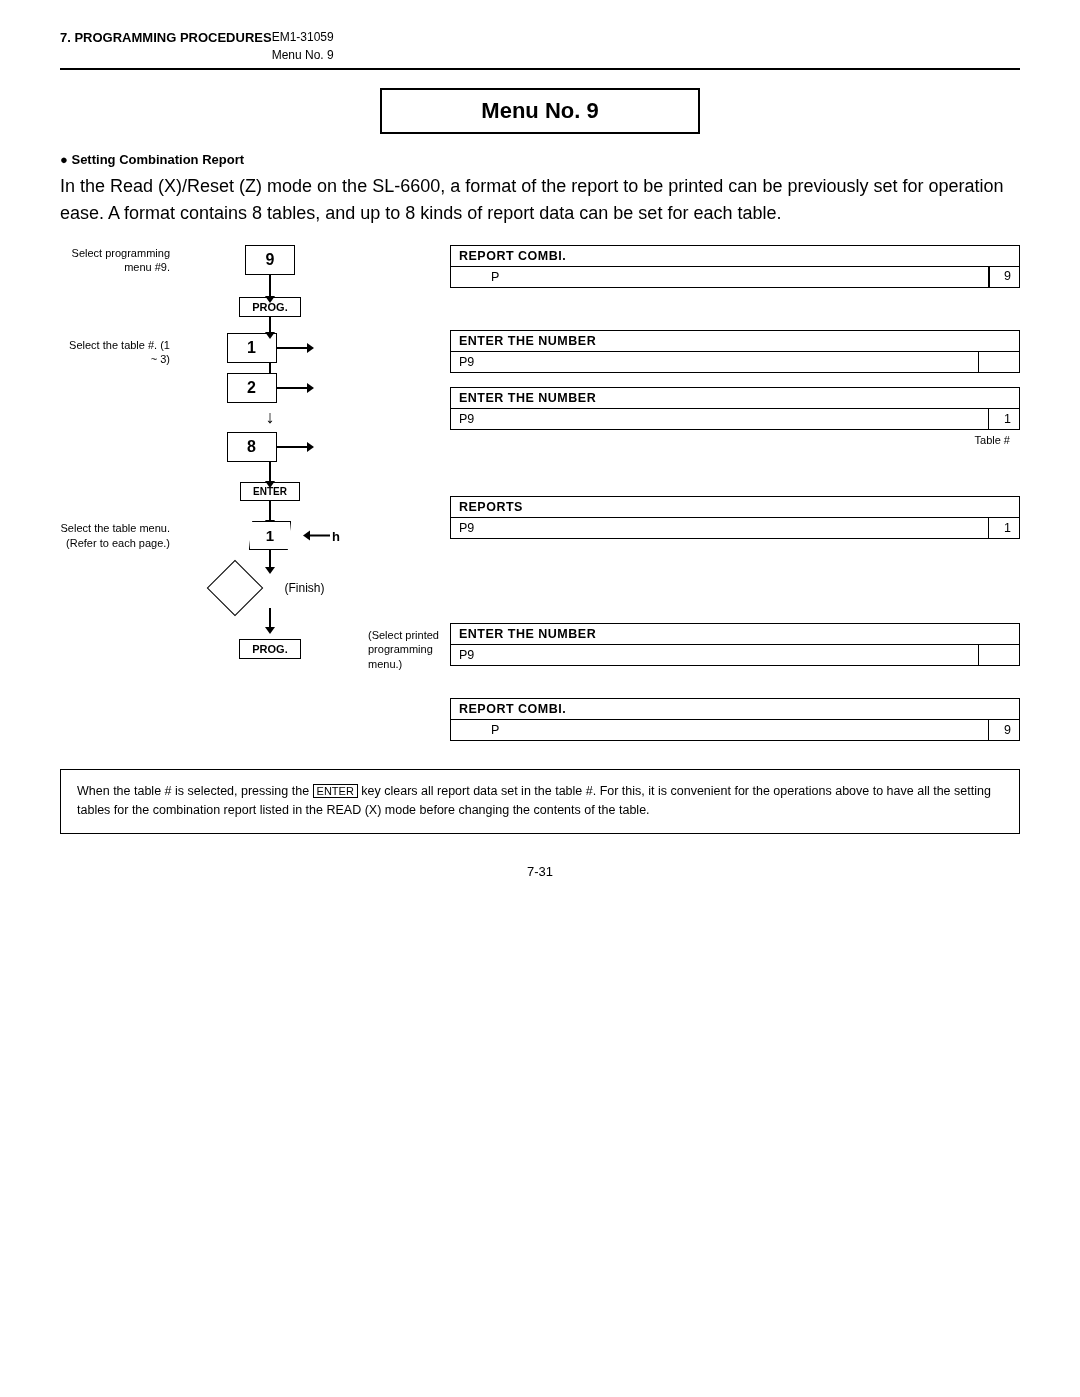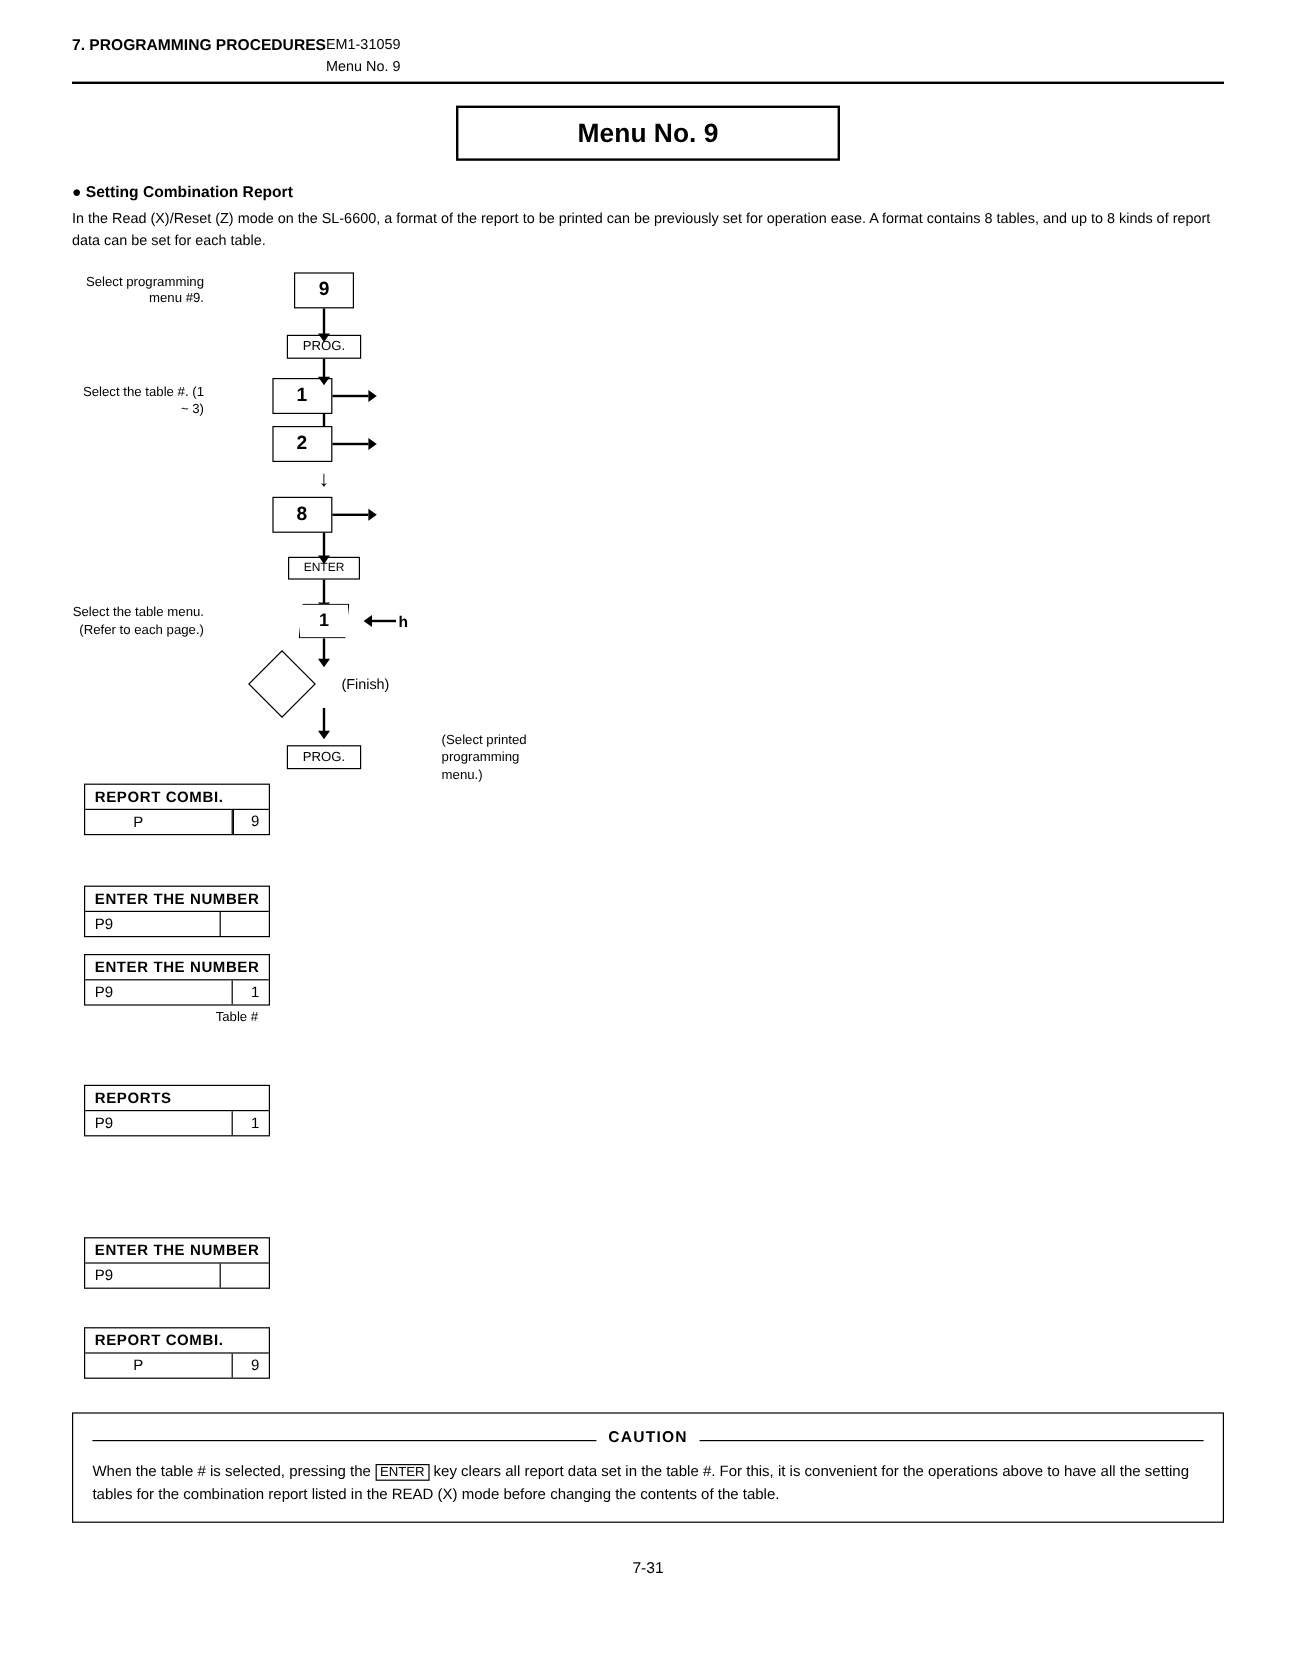--- a/index.html
+++ b/index.html
@@ -44,28 +44,28 @@
       margin-left: auto;
       margin-right: auto;
       margin-bottom: 18px;
     }
     .bullet-heading {
       font-weight: bold;
       font-size: 13px;
       margin-bottom: 6px;
     }
     .intro-text {
-      font-size: 12px;
+      font-size: 18px;
       line-height: 1.5;
       margin-bottom: 18px;
     }
     
     .content-area {
       display: flex;
-      flex-direction: column;
+      flex-direction: row;
       gap: 0px;
       align-items: flex-start;
     }
     .flowchart-col {
       width: 380px;
       flex-shrink: 0;
       position: relative;
     }
     .display-col {
       flex: 1;
@@ -87,21 +87,21 @@
       padding: 4px 16px;
       font-size: 14px;
       font-weight: bold;
       min-width: 50px;
       text-align: center;
     }
     .fc-box-prog {
       border: 1.5px solid #000;
       padding: 3px 12px;
       font-size: 11px;
-      font-weight: normal;
+      font-weight: bold;
       min-width: 55px;
       text-align: left;
     }
     
     .display-screen {
       border: 1.5px solid #000;
       margin-bottom: 4px;
     }
     .display-title-row {
       padding: 3px 8px;
@@ -413,23 +413,18 @@
           <div style="padding:3px 8px; font-size:12.5px; min-width:30px; text-align:right;">9</div>
         </div>
       </div>
     </div>
 
   </div>
 
 </div>
 
 <div class="caution-box">
-  <div class="caution-header-line">
-    <div class="caution-line"></div>
-    <div class="caution-title">CAUTION</div>
-    <div class="caution-line"></div>
-  </div>
   <div class="caution-text">
     <span>When the table # is selected, pressing the </span><span class="enter-key">ENTER</span><span> key clears all report data set in the table #. For this, it is convenient for the operations above to have all the setting tables for the combination report listed in the READ (X) mode before changing the contents of the table.</span>
   </div>
 </div>
 
 <div class="page-num">7-31</div>
 
 </body></html>

